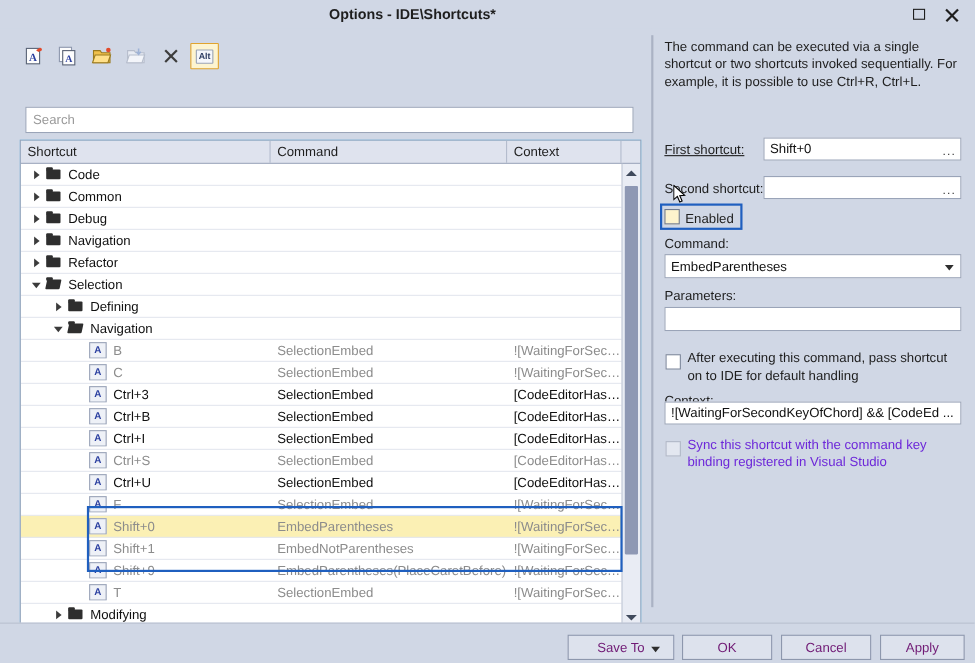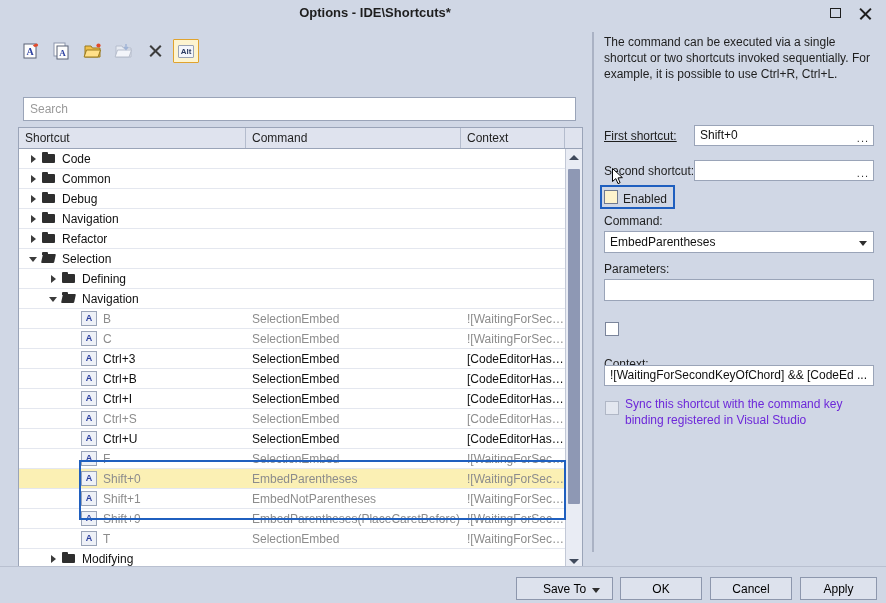--- a/index.html
+++ b/index.html
@@ -254,21 +254,21 @@
   }
 
   
   .bottombar {
     position: absolute; left: 0; top: 566px; width: 886px; height: 37px;
     background: #d0d7e5; border-top: 1px solid #b9c0d0;
   }
   .btn {
     position: absolute; top: 10px; height: 23px;
     background: #dde2ed; border: 1px solid #8d97ad;
-    font-size: 12px; color: #000000;
+    font-size: 12px; color: #701a75;
     display: flex; align-items: center; justify-content: center;
     cursor: default;
   }
   .btn-saveto { left: 516px; width: 97px; }
   .btn-ok     { left: 620px; width: 82px; }
   .btn-cancel { left: 710px; width: 82px; }
   .btn-apply  { left: 800px; width: 77px; }
   .btn-arrow {
     position: absolute; right: 12px; top: 10px;
     width: 0; height: 0;
@@ -612,20 +612,21 @@
     <span>EmbedParentheses</span>
     <span class="combo-arrow"></span>
   </div>
 
   <div class="fld-label" style="left:12px; top:236px;">Parameters:</div>
   <div class="txt-field" style="left:12px; top:253px; width:270px; height:22px;">
     <span></span>
   </div>
 
   <div class="cb" style="left:13px; top:296px;"></div>
+  <div class="cb-label" style="left:33px; top:291px; width:250px;">After executing this command, pass shortcut on to IDE for default handling</div>
 
   <div class="fld-label" style="left:12px; top:331px;">Context:</div>
   <div class="txt-field" style="left:12px; top:339px; width:270px; padding-right:6px;">
     <span>![WaitingForSecondKeyOfChord] &amp;&amp; [CodeEd  ...</span>
   </div>
 
   <div class="cb disabled" style="left:13px; top:375px;"></div>
   <div class="cb-label disabled" style="left:33px; top:370px; width:250px;">Sync this shortcut with the command key binding registered in Visual Studio</div>
 </div>
 

